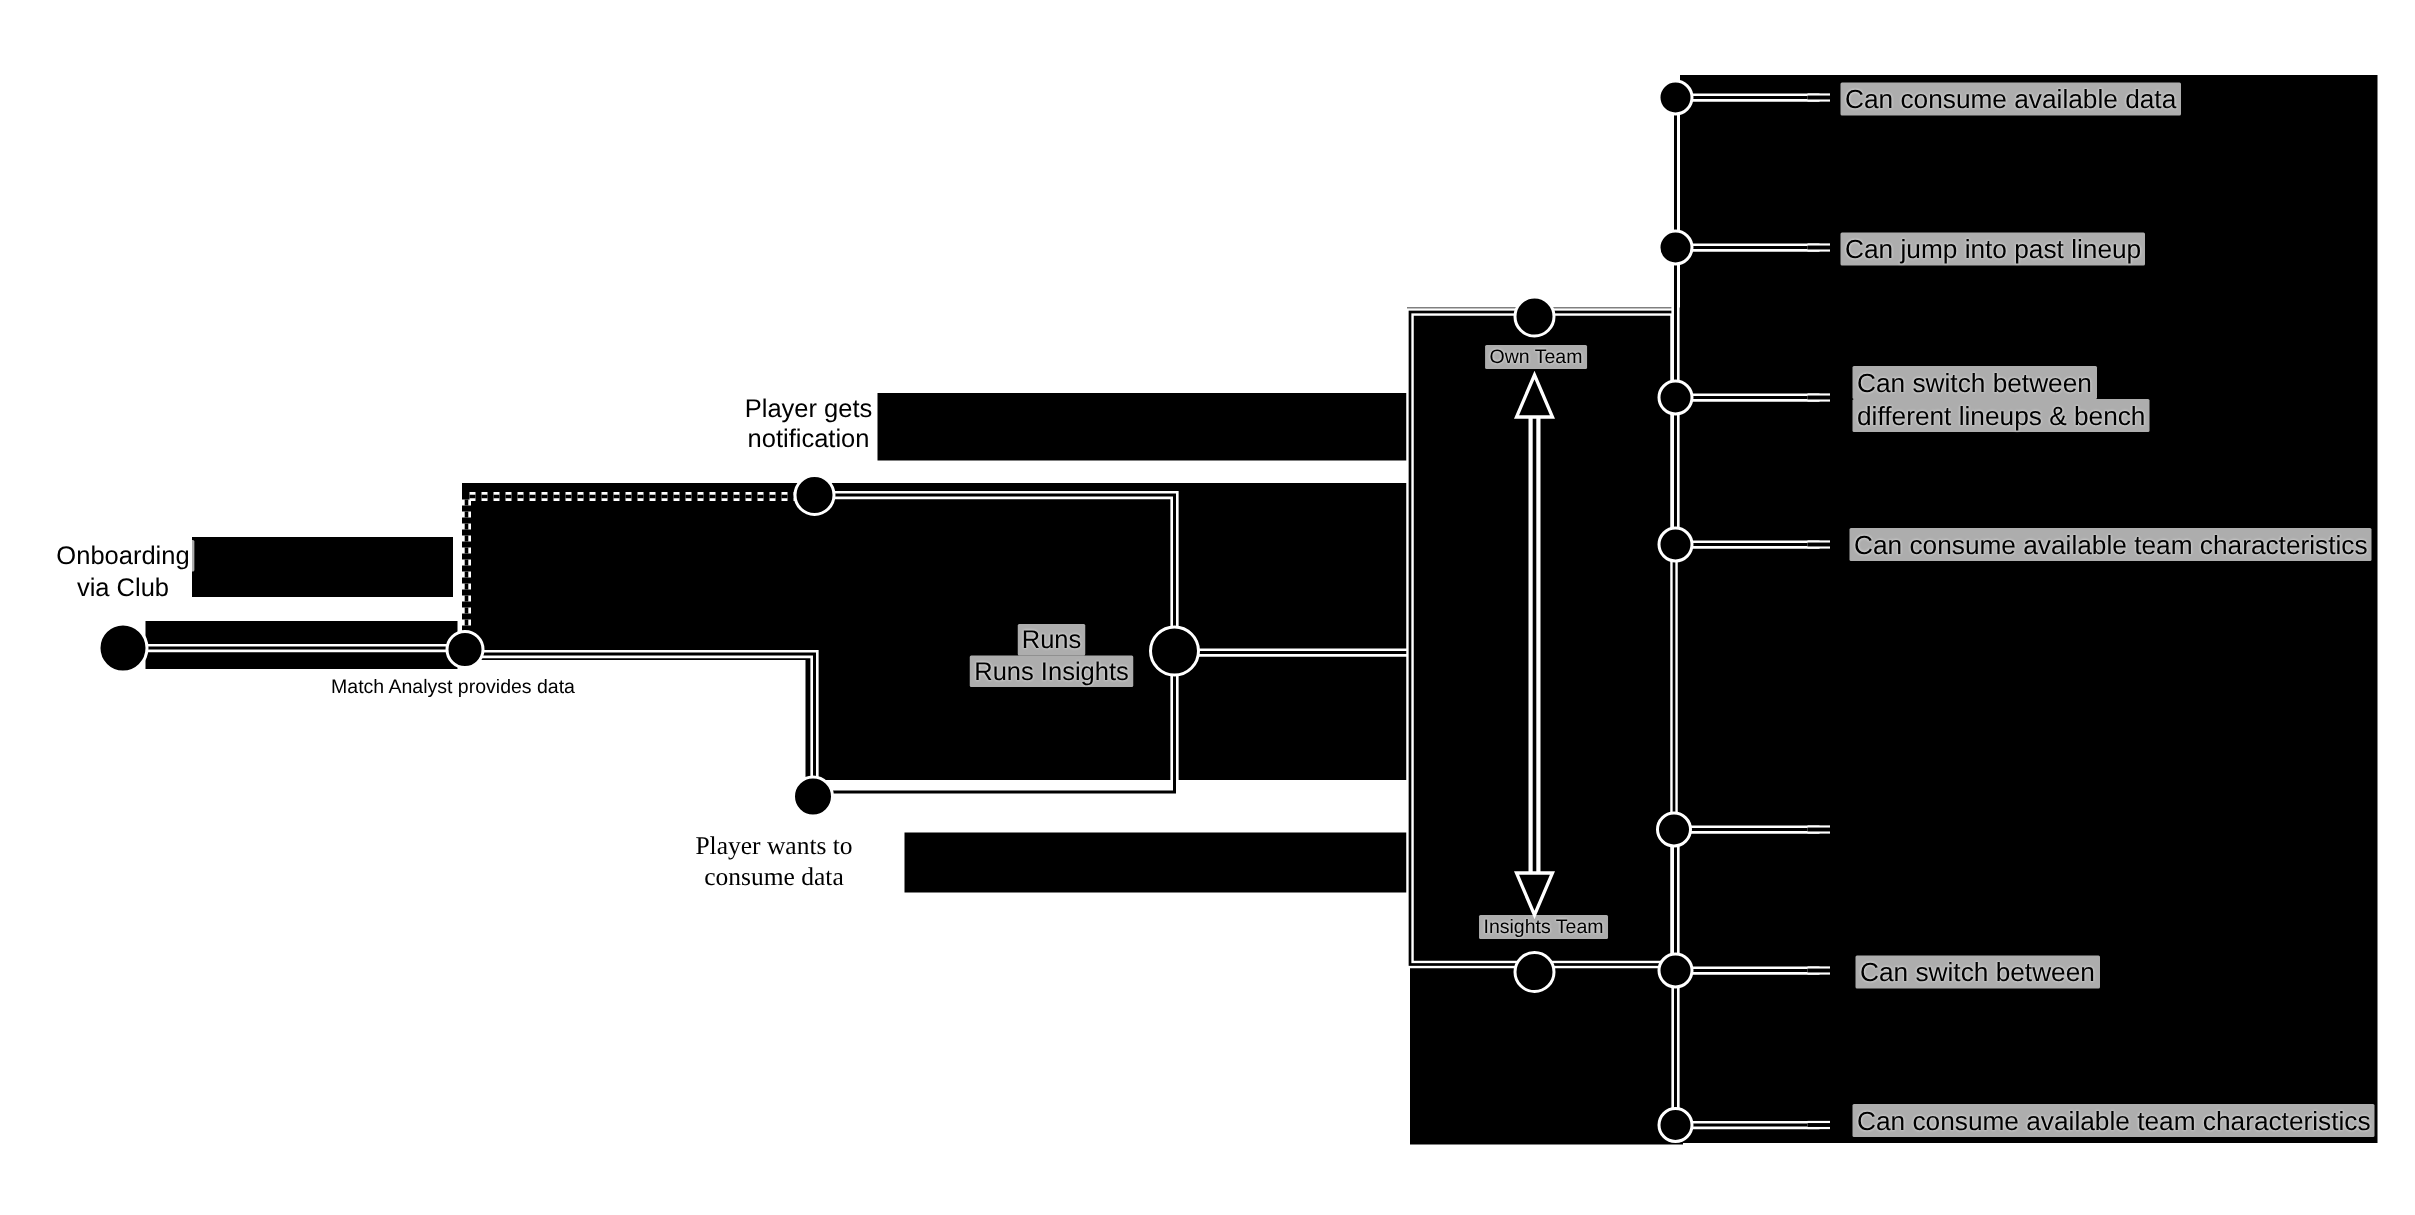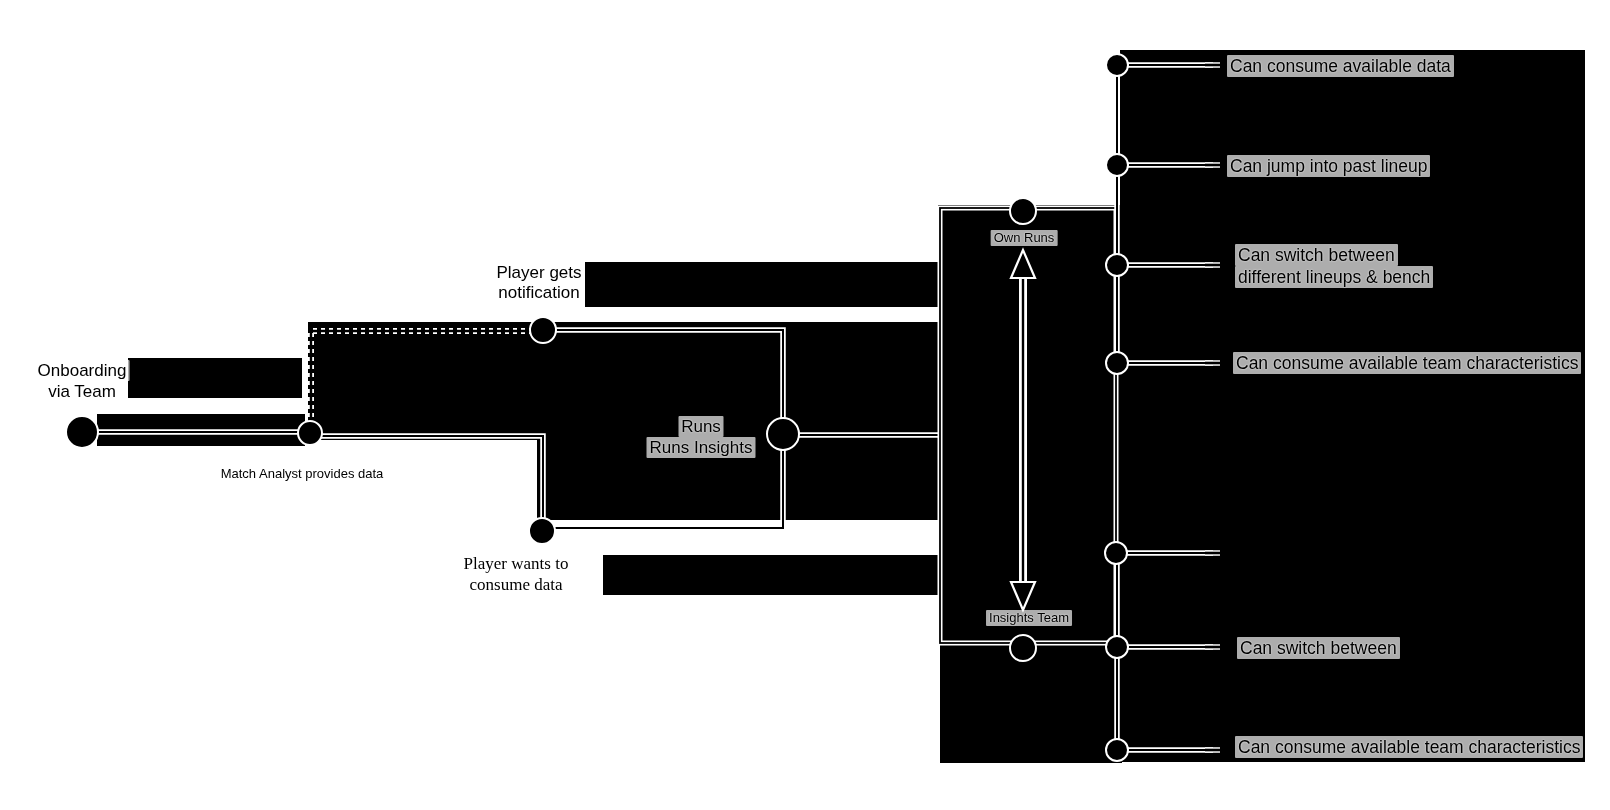--- a/index.html
+++ b/index.html
@@ -134,44 +134,44 @@
     <circle class="node" cx="1117" cy="165" r="11"></circle>
     <circle class="node" cx="1117" cy="265" r="11"></circle>
     <circle class="node" cx="1117" cy="363" r="11"></circle>
     <circle class="node" cx="1116" cy="553" r="11"></circle>
     <circle class="node" cx="1117" cy="647" r="11"></circle>
     <circle class="node" cx="1117" cy="750" r="11"></circle>
   </svg>
 
   <div class="lbl" style="left:82px;top:381px;">
     <div><span class="ln">Onboarding</span></div>
-    <div><span class="ln">via Team</span></div>
+    <div><span class="ln">via Club</span></div>
   </div>
 
-  <div class="lbl small" style="left:302px;top:474px;">
+  <div class="lbl small" style="left:302px;top:458px;">
     <span class="ln">Match Analyst provides data</span>
   </div>
 
   <div class="lbl" style="left:539px;top:283px;line-height:20px;">
     <div><span class="ln">Player gets</span></div>
     <div><span class="ln">notification</span></div>
   </div>
 
   <div class="lbl" style="left:516px;top:574px;font-family:Liberation Serif, serif;">
     <div><span class="ln">Player wants to</span></div>
     <div><span class="ln">consume data</span></div>
   </div>
 
   <div class="lbl" style="left:701px;top:437px;">
     <div><span class="ln">Runs</span></div>
     <div><span class="ln">Runs Insights</span></div>
   </div>
 
   <div class="lbl small" style="left:1024px;top:238px;">
-    <span class="ln">Own Runs</span>
+    <span class="ln">Own Team</span>
   </div>
 
   <div class="lbl small" style="left:1029px;top:618px;">
     <span class="ln">Insights Team</span>
   </div>
 
   <div class="cap" style="left:1227px;top:66px;text-align:center;">
     <div><span class="ln">Can consume available data</span></div>
   </div>
   <div class="cap" style="left:1227px;top:166px;">

